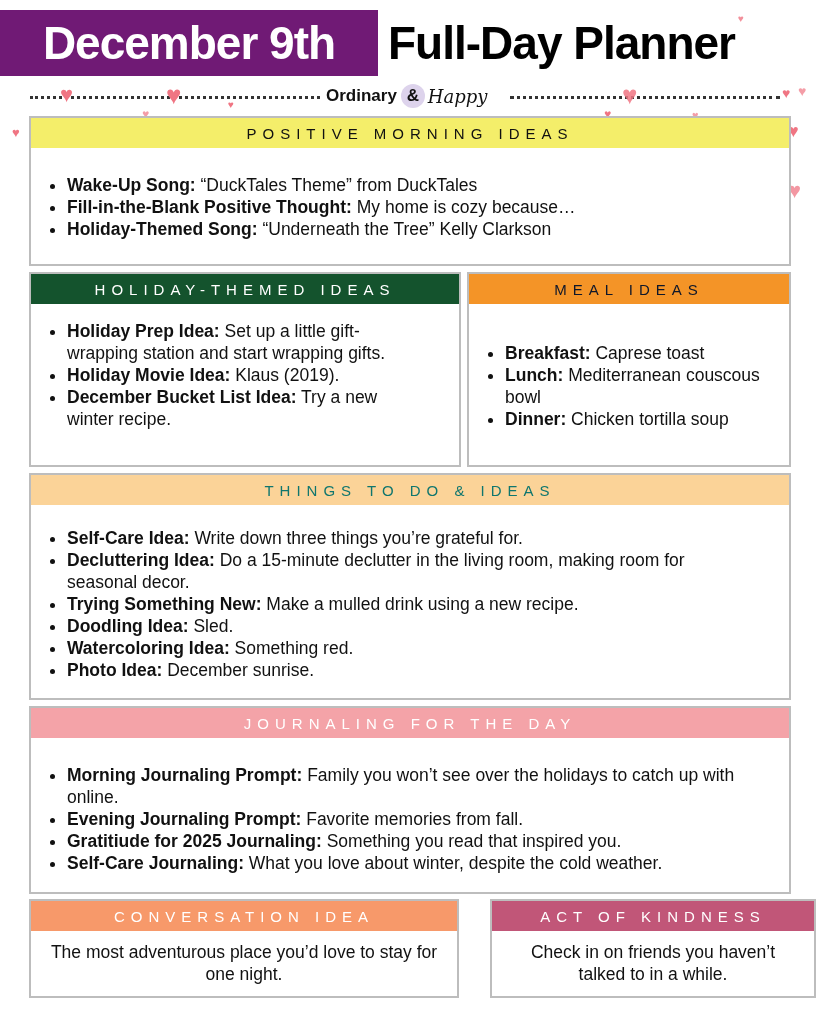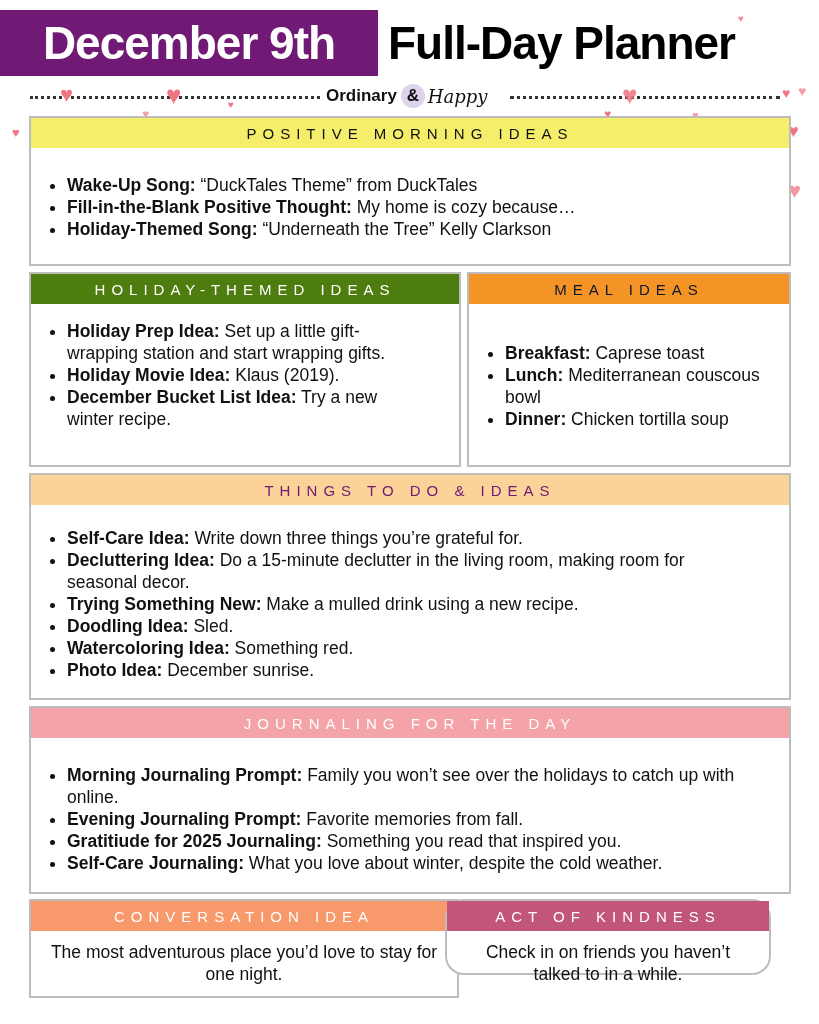--- a/index.html
+++ b/index.html
@@ -69,21 +69,21 @@
     <span>POSITIVE MORNING IDEAS</span>
   </div>
   <ul style="margin-top:26px;">
     <li><b>Wake-Up Song:</b><span> “DuckTales Theme” from DuckTales</span></li>
     <li><b>Fill-in-the-Blank Positive Thought:</b><span> My home is cozy because…</span></li>
     <li><b>Holiday-Themed Song:</b><span> “Underneath the Tree” Kelly Clarkson</span></li>
   </ul>
 </div>
 
 <div class="card" style="left:29px;top:272px;width:432px;height:195px;">
-  <div class="hdr" style="background:#4d7c0f;color:#fff;">
+  <div class="hdr" style="background:#14532d;color:#fff;">
     <span>HOLIDAY-THEMED IDEAS</span>
   </div>
   <ul style="margin-top:16px;padding-right:40px;">
     <li><b>Holiday Prep Idea:</b><span> Set up a little gift-wrapping station and start wrapping gifts.</span></li>
     <li><b>Holiday Movie Idea:</b><span> Klaus (2019).</span></li>
     <li><b>December Bucket List Idea:</b><span> Try a new winter recipe.</span></li>
   </ul>
 </div>
 
 <div class="card" style="left:467px;top:272px;width:324px;height:195px;">
@@ -91,21 +91,21 @@
     <span>MEAL IDEAS</span>
   </div>
   <ul style="margin-top:38px;padding-right:10px;">
     <li><b>Breakfast:</b><span> Caprese toast</span></li>
     <li><b>Lunch:</b><span> Mediterranean couscous bowl</span></li>
     <li><b>Dinner:</b><span> Chicken tortilla soup</span></li>
   </ul>
 </div>
 
 <div class="card" style="left:29px;top:473px;width:762px;height:227px;">
-  <div class="hdr" style="background:#fbd398;color:#701a75;">
+  <div class="hdr" style="background:#fbd398;color:#0f766e;">
     <span>THINGS TO DO &amp; IDEAS</span>
   </div>
   <ul style="margin-top:22px;padding-right:96px;">
     <li><b>Self-Care Idea:</b><span>  Write down three things you’re grateful for.</span></li>
     <li><b>Decluttering Idea:</b><span> Do a 15-minute declutter in the living room, making room for seasonal decor.</span></li>
     <li><b>Trying Something New:</b><span> Make a mulled drink using a new recipe.</span></li>
     <li><b>Doodling Idea:</b><span> Sled.</span></li>
     <li><b>Watercoloring Idea:</b><span> Something red.</span></li>
     <li><b>Photo Idea:</b><span> December sunrise.</span></li>
   </ul>
@@ -123,18 +123,18 @@
   </ul>
 </div>
 
 <div class="card" style="left:29px;top:899px;width:430px;height:99px;">
   <div class="hdr" style="background:#f7996a;color:#fff;">
     <span>CONVERSATION IDEA</span>
   </div>
   <div class="center-text">The most adventurous place you’d love to stay for one night.</div>
 </div>
 
-<div class="card" style="left:445px;top:899px;width:326px;height:76px;border-radius:19px;">
+<div class="card" style="left:490px;top:899px;width:326px;height:99px;">
   <div class="hdr" style="background:#c15678;color:#fff;">
     <span>ACT OF KINDNESS</span>
   </div>
   <div class="center-text">Check in on friends you haven’t talked to in a while.</div>
 </div>
 
 </body></html>

